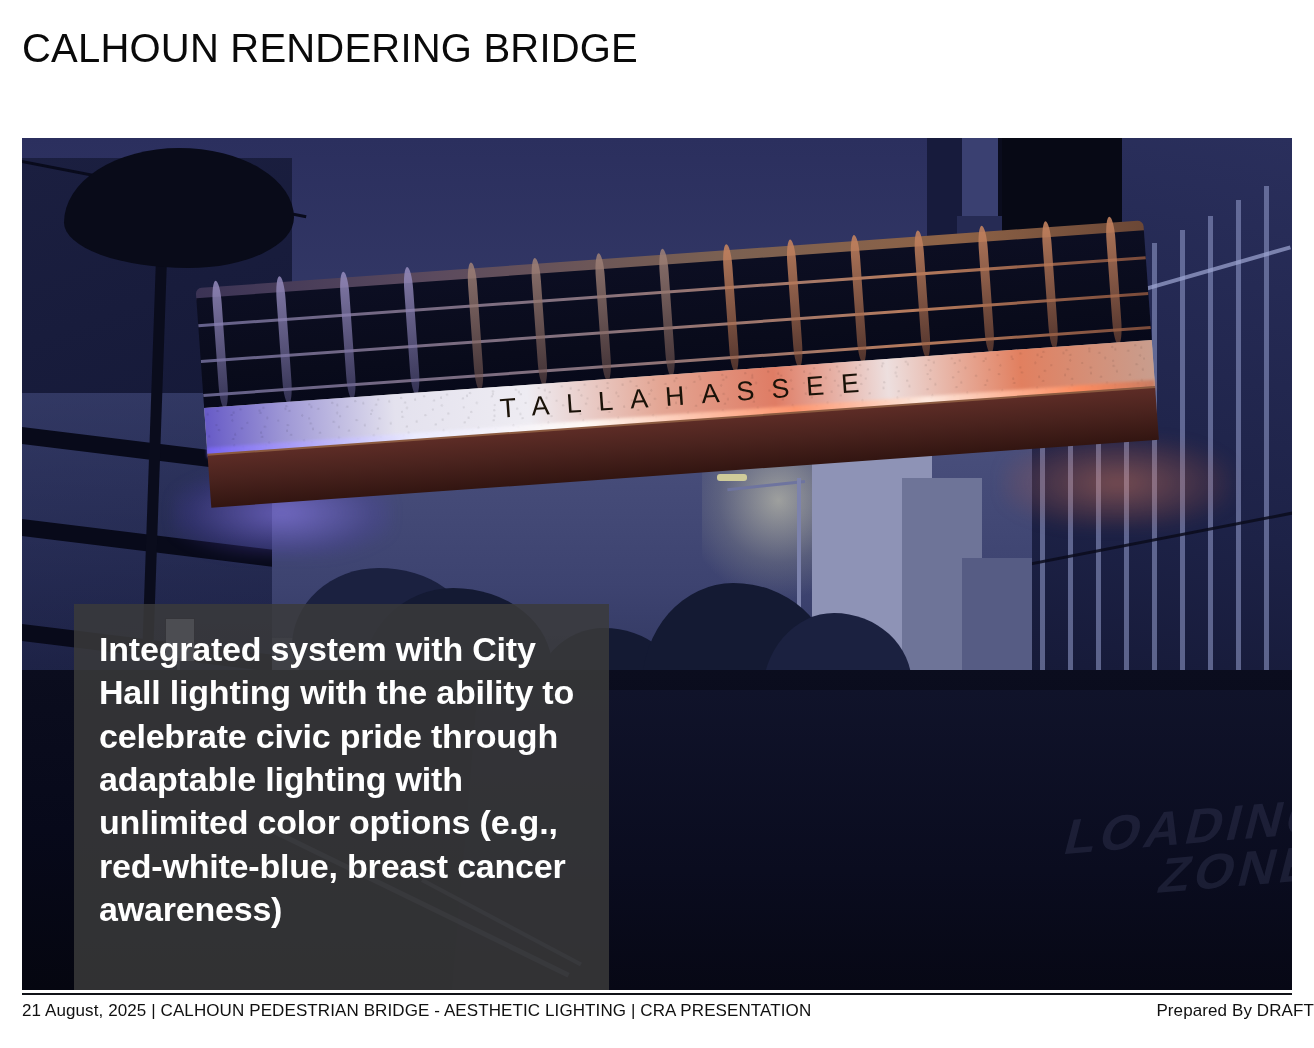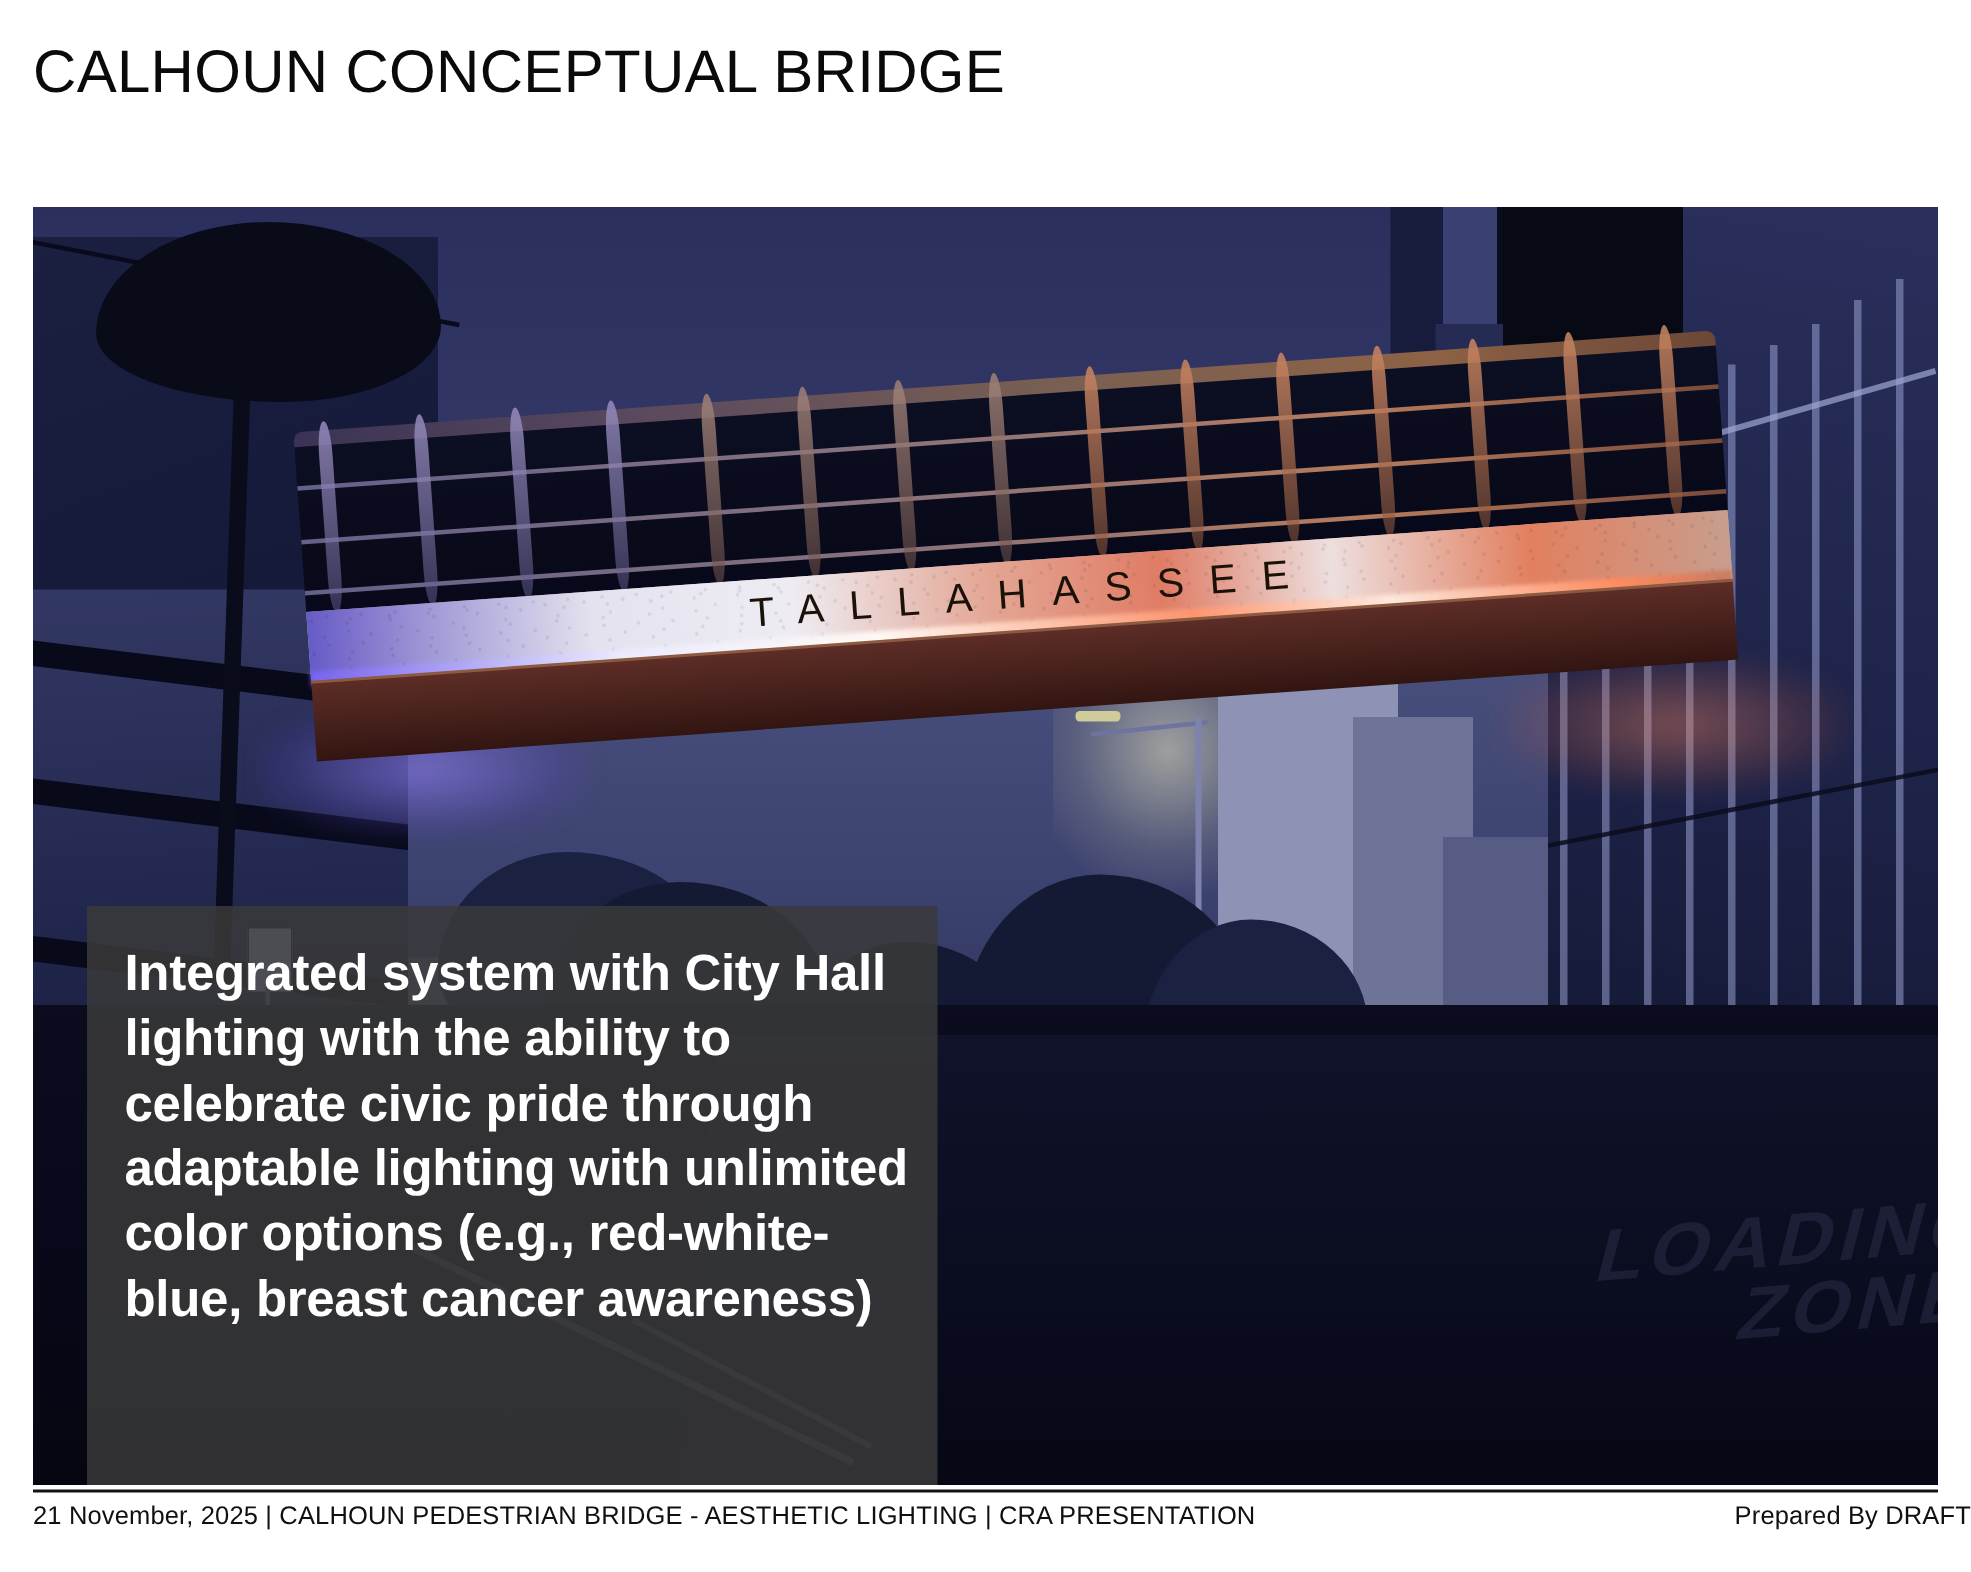--- a/index.html
+++ b/index.html
@@ -323,26 +323,25 @@
   }
   .curb {
     position: absolute;
     background: rgba(150,158,200,0.28);
     transform-origin: left center;
   }
 
   
   #caption-box {
     position: absolute;
-    left: 36px;
+    left: 52px;
     top: 466px;
     width: 535px;
     height: 395px;
     background: rgba(58,58,58,0.84);
-    padding-left: 32px;
   }
   #caption-text {
     position: absolute;
     left: 25px;
     top: 24px;
     right: 8px;
     margin: 0;
     color: #ffffff;
     font-size: 34px;
     font-weight: 700;
@@ -392,21 +391,21 @@
     font-size: 17px;
     color: #101010;
     white-space: nowrap;
     letter-spacing: 0.1px;
   }
 </style>
 </head>
 <body>
 
 <div id="slide-header">
-  <h1 id="slide-title">CALHOUN CONCEPTUAL BRIDGE</h1>
+  <h1 id="slide-title">CALHOUN RENDERING BRIDGE</h1>
 </div>
 
 <div id="rendering-frame">
 
   <div class="sky"></div>
 
   <div class="bldg darker" style="left:905px; top:0; width:52px; height:120px;"></div>
   <div class="bldg" style="left:940px; top:0; width:36px; height:175px;"></div>
   <div class="bldg black" style="left:976px; top:0; width:68px; height:88px;"></div>
   <div class="bldg dark" style="left:1020px; top:0; width:38px; height:200px;"></div>
@@ -528,15 +527,15 @@
   <div class="curb" style="left:400px; top:740px; width:180px; height:4px; transform:rotate(28deg);"></div>
 
   <div id="caption-box">
     <p id="caption-text">Integrated system with City Hall lighting with the ability to celebrate civic pride through adaptable lighting with unlimited color options (e.g., red-white-blue, breast cancer awareness)</p>
   </div>
 
 </div>
 
 <div id="footer-rule"></div>
 <div id="footer">
-  <div id="footer-left">21 November, 2025  |  CALHOUN PEDESTRIAN BRIDGE - AESTHETIC LIGHTING  |  CRA PRESENTATION</div>
+  <div id="footer-left">21 August, 2025  |  CALHOUN PEDESTRIAN BRIDGE - AESTHETIC LIGHTING  |  CRA PRESENTATION</div>
   <div id="footer-right">Prepared By DRAFT</div>
 </div>
 
 </body></html>

